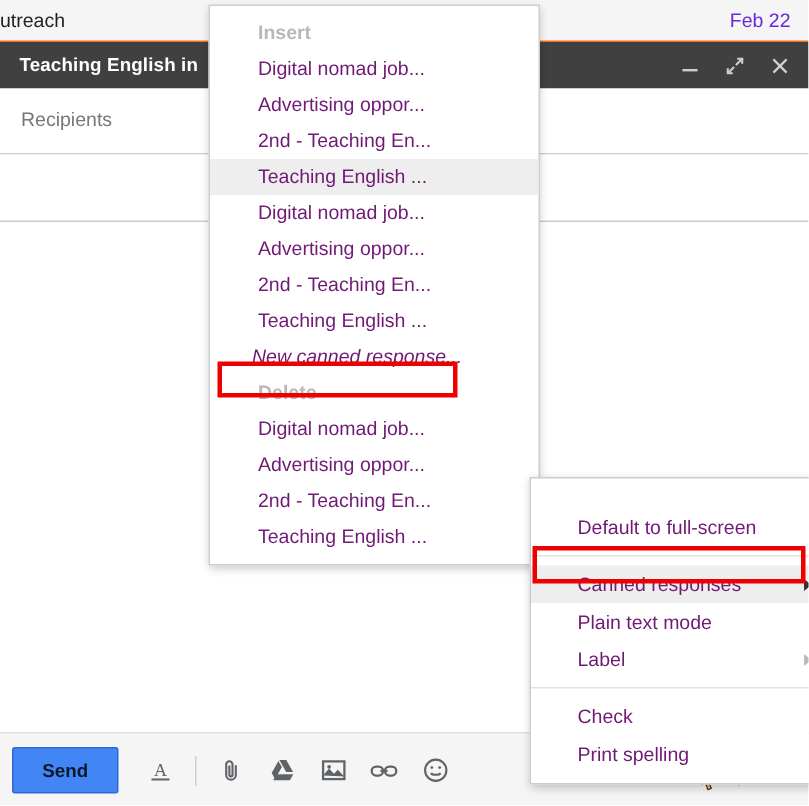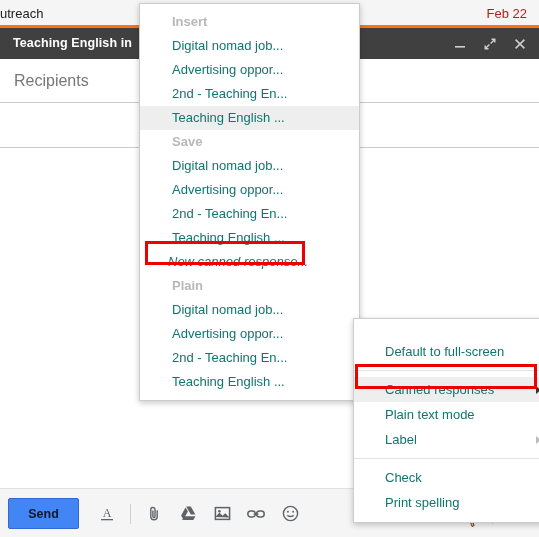--- a/index.html
+++ b/index.html
@@ -15,35 +15,35 @@
     font-family: "Liberation Sans", sans-serif;
     -webkit-font-smoothing: antialiased;
   }
 
   
   .bg-list-row {
     position: absolute;
     left: 0; top: 0;
     width: 539px; height: 28px;
     background: #f5f5f5;
-    border-bottom: 3px solid #f97316;
+    border-bottom: 1px solid #f97316;
     box-sizing: border-box;
   }
   .bg-list-label {
     position: absolute;
     left: 0; top: 6px;
     font-size: 13px;
     color: #222222;
     white-space: nowrap;
   }
   .bg-list-date {
     position: absolute;
     right: 12px; top: 6px;
     font-size: 13px;
-    color: #b91c1c;
+    color: #6d28d9;
     white-space: nowrap;
   }
 
   
   .compose {
     position: absolute;
     left: 0; top: 28px;
     width: 539px;
     height: 509px;
     background: #ffffff;
@@ -87,21 +87,21 @@
     position: absolute;
     left: 0; top: 31px;
     width: 539px; height: 44px;
     border-bottom: 1px solid #cccccc;
     box-sizing: border-box;
     background: #ffffff;
   }
   .recipients-label {
     position: absolute;
     left: 14px; top: 13px;
-    font-size: 16px;
+    font-size: 13px;
     color: #777777;
   }
   .subject-row {
     position: absolute;
     left: 0; top: 75px;
     width: 539px; height: 45px;
     border-bottom: 1px solid #cccccc;
     box-sizing: border-box;
     background: #ffffff;
   }
@@ -199,21 +199,21 @@
   .menu-right {
     left: 337px; top: 318px;
     width: 202px;
     padding: 20px 0 7px 0;
   }
   .menu-item {
     height: 24px;
     line-height: 24px;
     padding: 0 12px 0 32px;
     font-size: 13px;
-    color: #0f766e;
+    color: #701a75;
     white-space: nowrap;
     cursor: pointer;
     position: relative;
     box-sizing: border-box;
   }
   .menu-item.section {
     color: #b8b8b8;
     font-weight: bold;
     cursor: default;
   }
@@ -376,28 +376,27 @@
   </div>
 </div>
 
 <div class="menu menu-left">
   <div class="menu-item section">Insert</div>
   <div class="menu-item">Digital nomad job...</div>
   <div class="menu-item">Advertising oppor...</div>
   <div class="menu-item">2nd - Teaching En...</div>
   <div class="menu-item highlight">Teaching English ...</div>
 
-  <div class="menu-item section">Save</div>
   <div class="menu-item">Digital nomad job...</div>
   <div class="menu-item">Advertising oppor...</div>
   <div class="menu-item">2nd - Teaching En...</div>
   <div class="menu-item">Teaching English ...</div>
   <div class="menu-item italic">New canned response...</div>
 
-  <div class="menu-item section">Plain</div>
+  <div class="menu-item section">Delete</div>
   <div class="menu-item">Digital nomad job...</div>
   <div class="menu-item">Advertising oppor...</div>
   <div class="menu-item">2nd - Teaching En...</div>
   <div class="menu-item">Teaching English ...</div>
 </div>
 
 <div class="menu menu-right">
   <div class="menu-item">Default to full-screen</div>
   <div class="menu-sep"></div>
   <div class="menu-item highlight">

